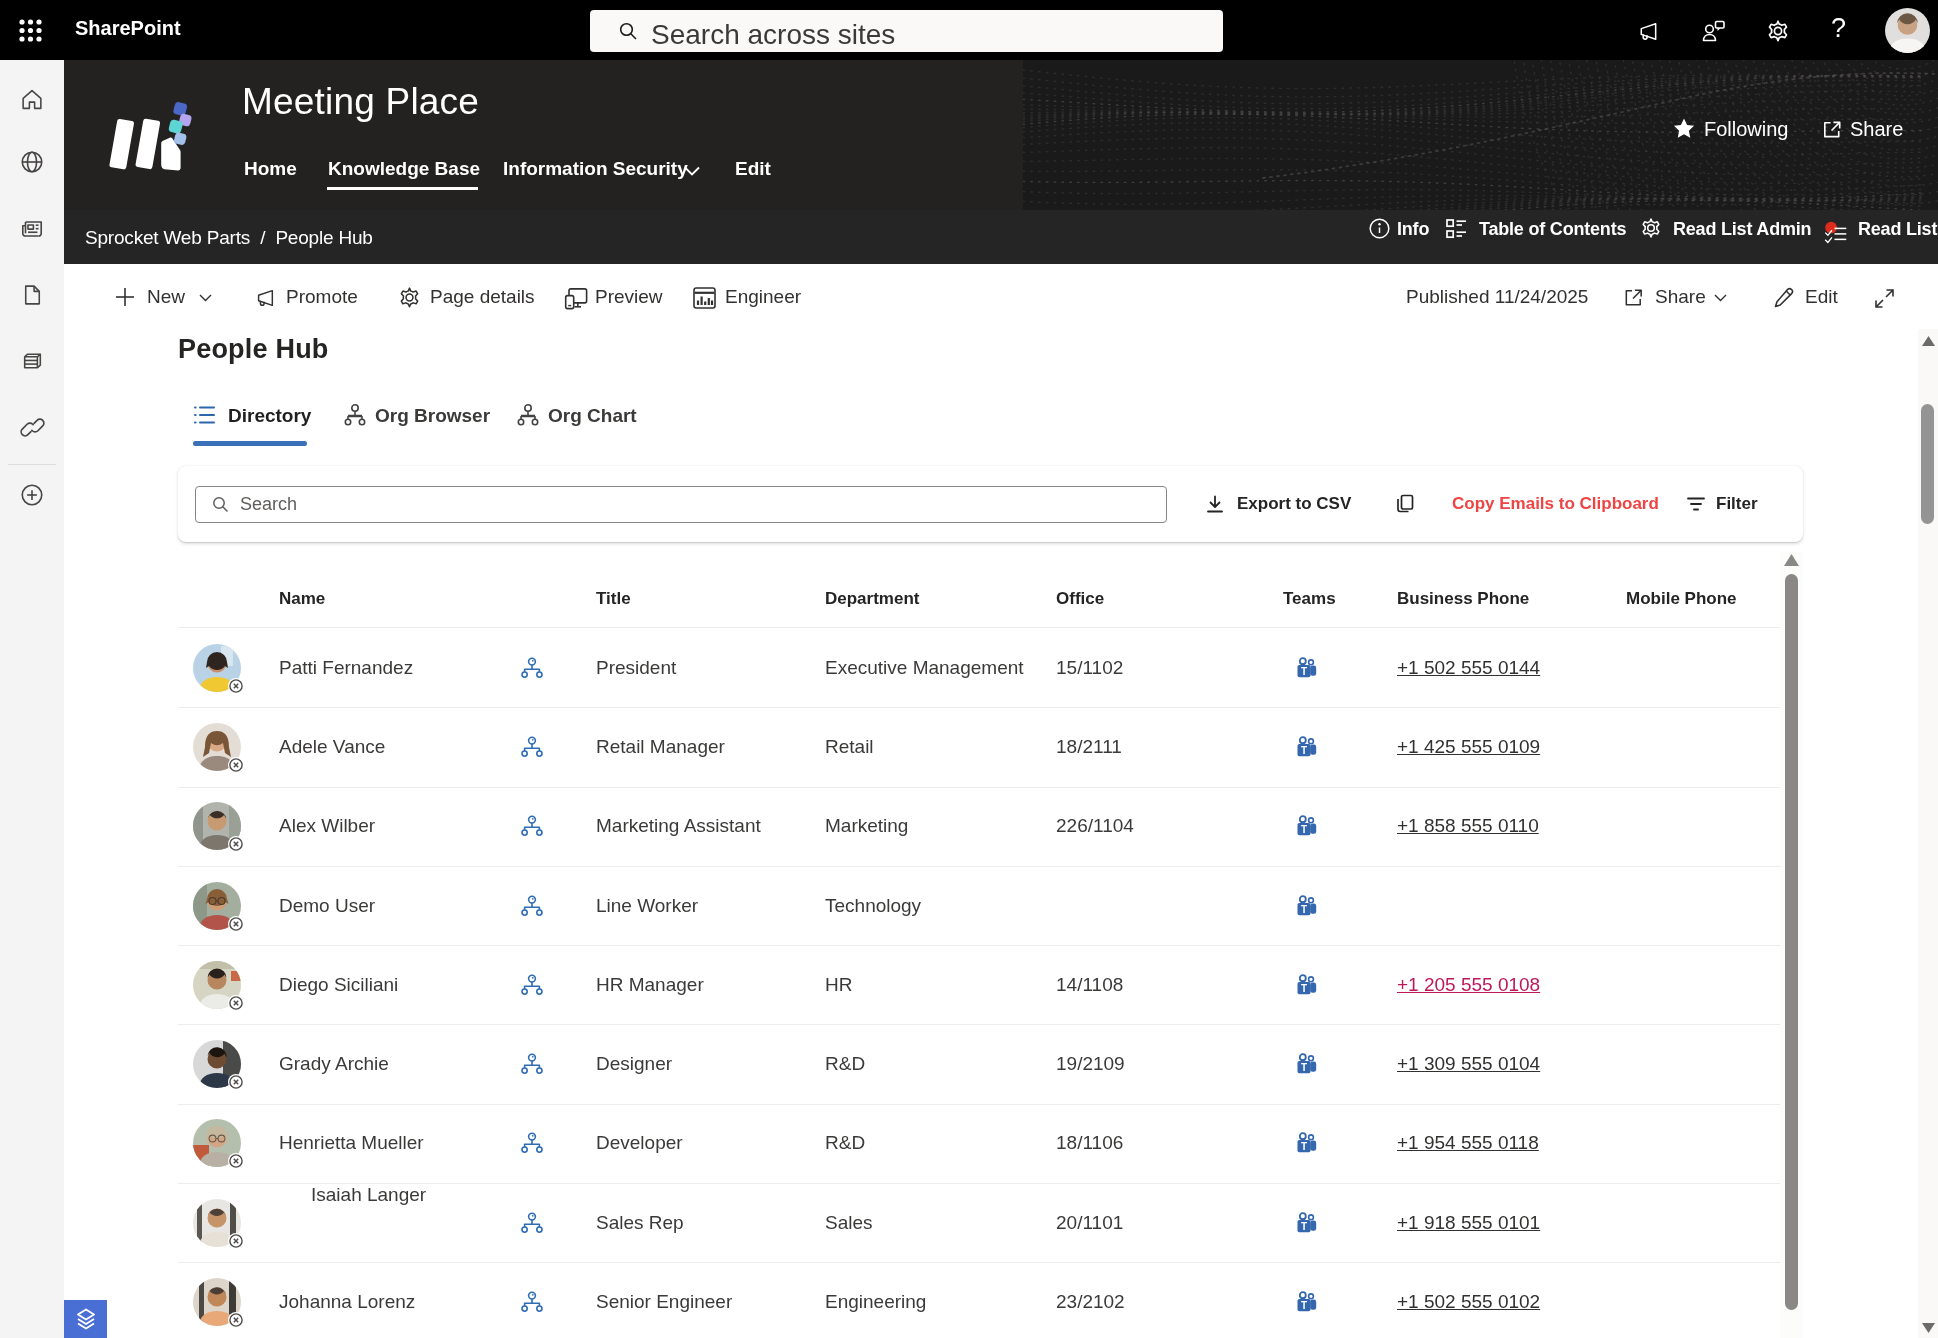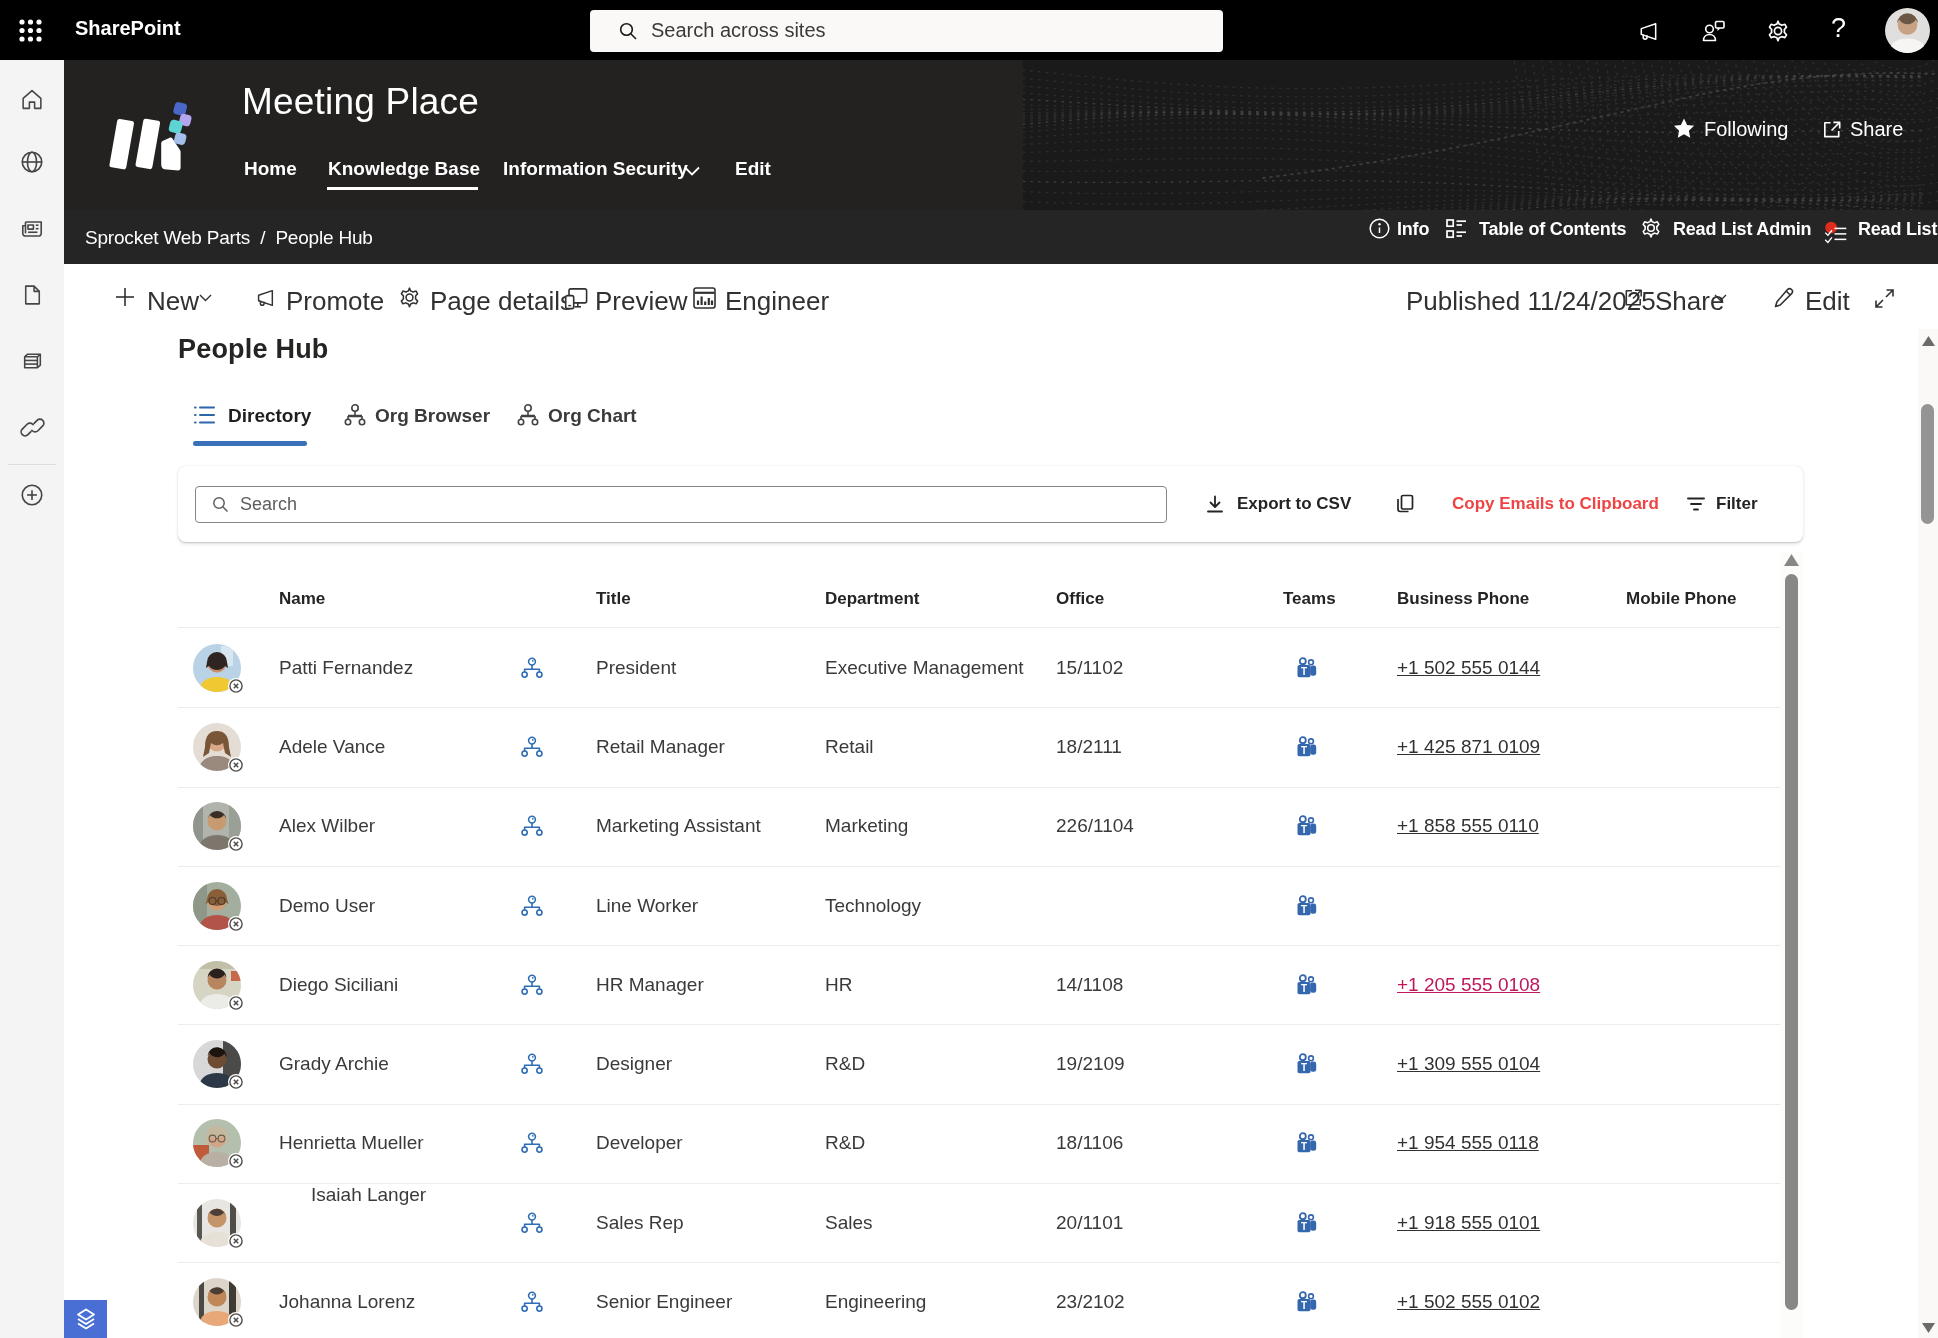--- a/index.html
+++ b/index.html
@@ -1,20 +1,20 @@
 <!DOCTYPE html>
 <html><head>
 <meta charset="utf-8">
 <style>
 * { margin:0; padding:0; box-sizing:border-box; }
 html,body { width:1938px; height:1338px; overflow:hidden; background:#fff;
   font-family:"Liberation Sans", sans-serif; }
 .abs { position:absolute; }
 .navitem { position:absolute; color:#fff; font-size:19px; font-weight:600; white-space:nowrap; }
-.cmdtxt { position:absolute; color:#323130; font-size:26px; }
+.cmdtxt { position:absolute; color:#323130; font-size:19px; }
 .cell { position:absolute; font-size:19px; color:#3b3a39; white-space:nowrap; }
 .hdrcell { position:absolute; font-weight:700; font-size:17px; color:#242424; white-space:nowrap; }
 svg.abs { display:block; }
 </style>
 </head>
 <body>
 
 <div class="abs" style="left:0;top:0;width:1938px;height:60px;background:#000;"></div>
 <div class="abs" style="left:0;top:60px;width:64px;height:1278px;background:#f4f4f4;"></div>
 <div class="abs" style="left:64px;top:60px;width:1874px;height:150px;background:#232221;overflow:hidden;">
@@ -110,21 +110,21 @@
       <circle cx="11.5" cy="20" r="2.6"></circle>
       <circle cx="20" cy="20" r="2.6"></circle>
   </g>
 </svg>
 <div class="abs" style="left:75px;top:17px;font-size:20px;font-weight:700;color:#fff;">SharePoint</div>
 <div class="abs" style="left:590px;top:10px;width:633px;height:42px;background:#faf9f8;border-radius:4px;">
   <svg style="position:absolute;left:28px;top:11px" width="20" height="20" viewBox="0 0 20 20" fill="none" stroke="#1b1a19" stroke-width="1.6">
     <circle cx="8.5" cy="8.5" r="5.8"></circle>
       <line x1="12.8" y1="12.8" x2="18" y2="18"></line>
   </svg>
-  <div style="position:absolute;left:61px;top:9px;font-size:20px;color:#3b3a39;">Search across sites</div>
+  <div style="position:absolute;left:61px;top:9px;font-size:28px;color:#3b3a39;">Search across sites</div>
 </div>
 <svg class="abs" style="left:1636px;top:20px" width="24" height="23" viewBox="0 0 24 24" fill="none" stroke="#fff" stroke-width="1.6" stroke-linejoin="round">
   <path d="M20 4 L5 9 L5 15 L20 20 Z"></path>
     <path d="M7 15 v3 a2 2 0 0 0 4 0 v-2"></path>
 </svg>
 <svg class="abs" style="left:1701px;top:19px" width="25" height="24" viewBox="0 0 25 24" fill="none" stroke="#fff" stroke-width="1.6">
   <circle cx="8.5" cy="10" r="3.8"></circle>
   <path d="M2.5 21.5 c0-3.6 2.7-6 6-6 s6 2.4 6 6 Z" stroke-linejoin="round"></path>
   <rect x="14.5" y="2.5" width="8.5" height="6.5" rx="1.2"></rect>
   <path d="M16.5 9 l0 3 3.2-3" fill="#fff" stroke="none"></path>
@@ -434,21 +434,21 @@
 <div class="cell" style="left:596px;top:736px;">Retail Manager</div>
 <div class="cell" style="left:825px;top:736px;">Retail</div>
 <div class="cell" style="left:1056px;top:736px;">18/2111</div>
 <svg class="abs" style="left:1296px;top:736px" width="22" height="22" viewBox="0 0 22 22">
   <circle cx="6.8" cy="4.2" r="3.0" fill="none" stroke="#3467ae" stroke-width="1.8"></circle>
   <circle cx="15" cy="5.3" r="2.4" fill="none" stroke="#3467ae" stroke-width="1.6"></circle>
   <rect x="14.2" y="8.6" width="6" height="10.2" rx="2.4" fill="#3467ae"></rect>
   <rect x="1.5" y="8" width="13" height="12.2" rx="1.8" fill="#3467ae"></rect>
   <text x="8" y="17.6" font-family="Liberation Sans" font-size="10" font-weight="700" fill="#fff" text-anchor="middle">T</text>
 </svg>
-<div class="cell" style="left:1397px;top:736px;text-decoration:underline;color:#323130;">+1 425 871 0109</div>
+<div class="cell" style="left:1397px;top:736px;text-decoration:underline;color:#323130;">+1 425 555 0109</div>
 <div class="abs" style="left:178px;top:787px;width:1602px;height:1px;background:#ededed;"></div>
 <svg class="abs" style="left:193px;top:802px" width="48" height="48" viewBox="0 0 48 48">
 <defs>
       <clipPath id="av2">
         <circle cx="24" cy="24" r="24"></circle>
       </clipPath>
     </defs>
 <g clip-path="url(#av2)">
 <rect width="48" height="48" fill="#b0b4ac"></rect>
 <rect x="0" y="0" width="10" height="48" fill="#8f948c"></rect>

